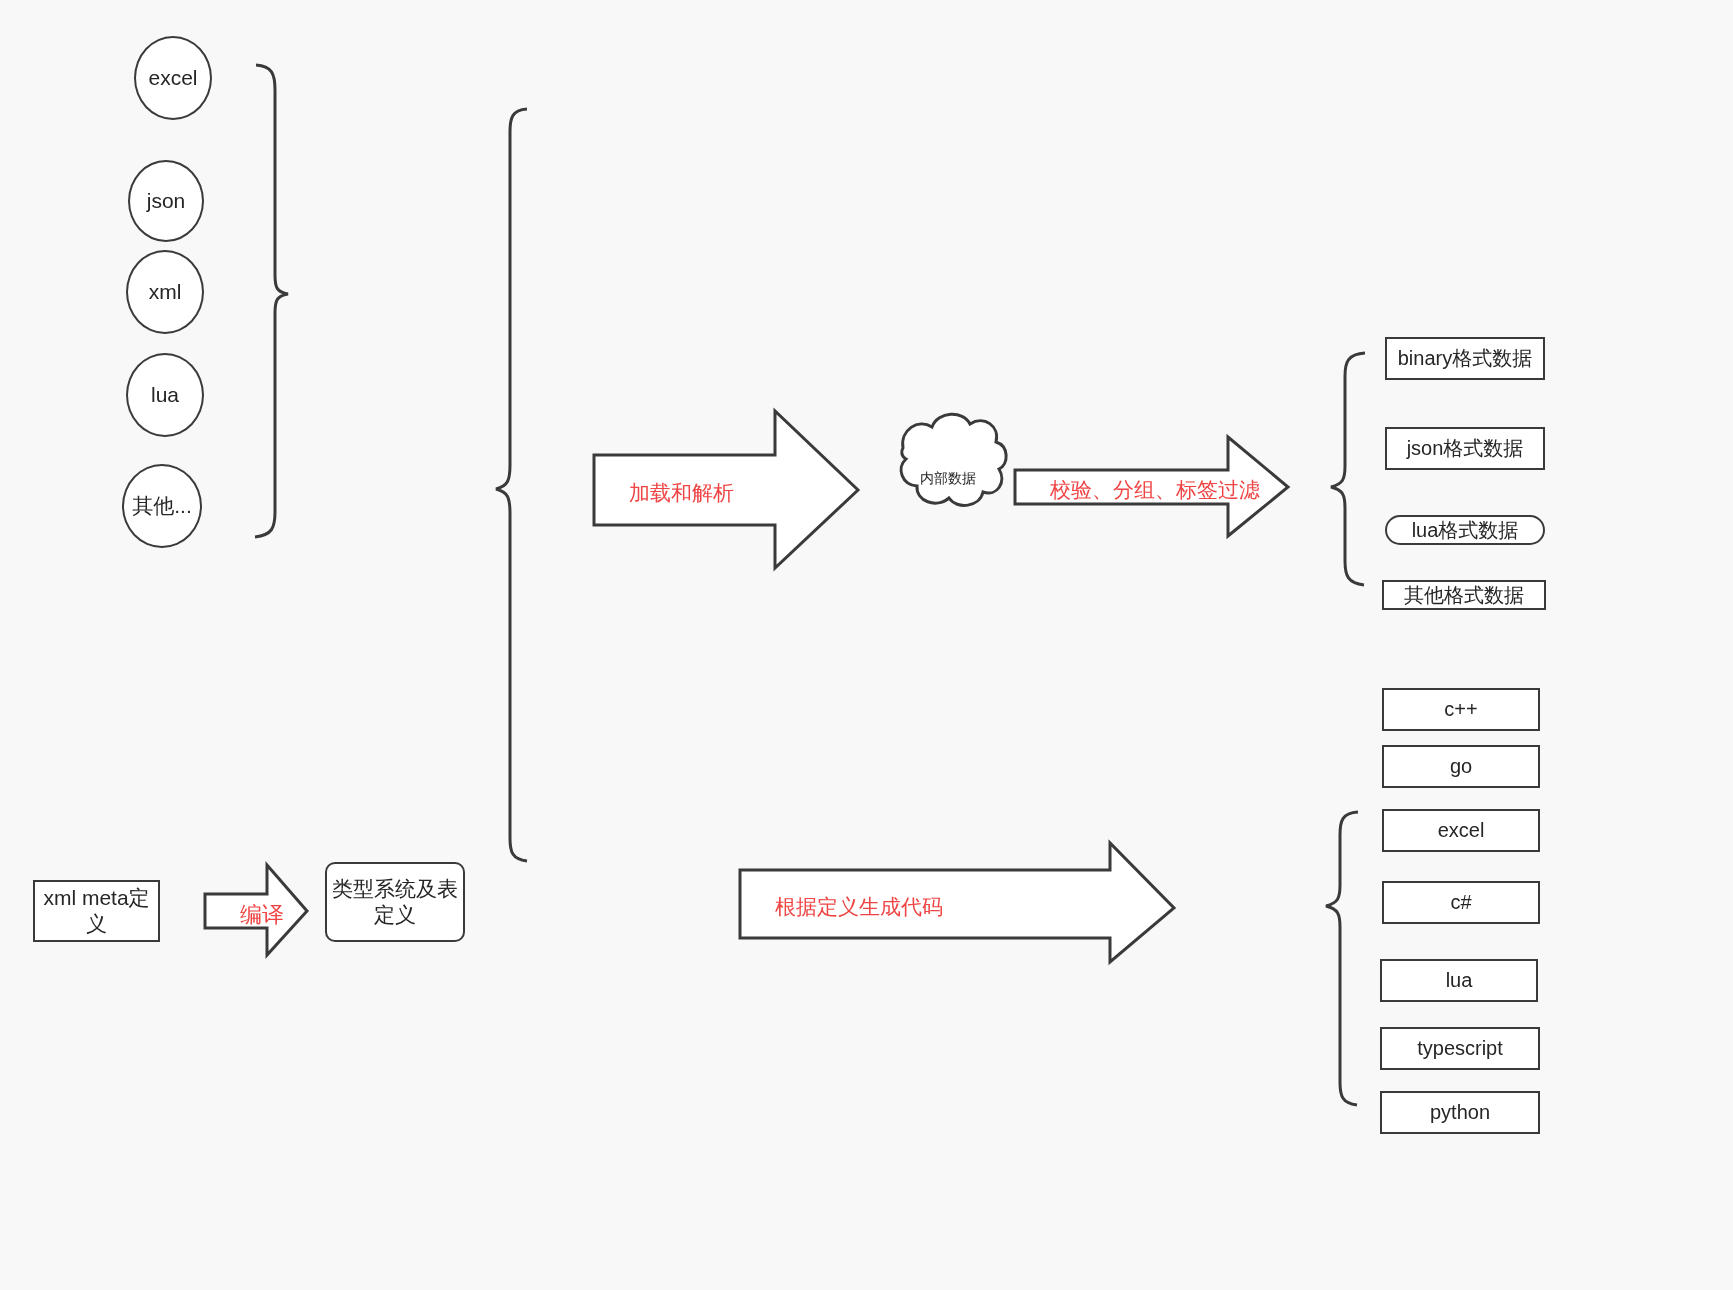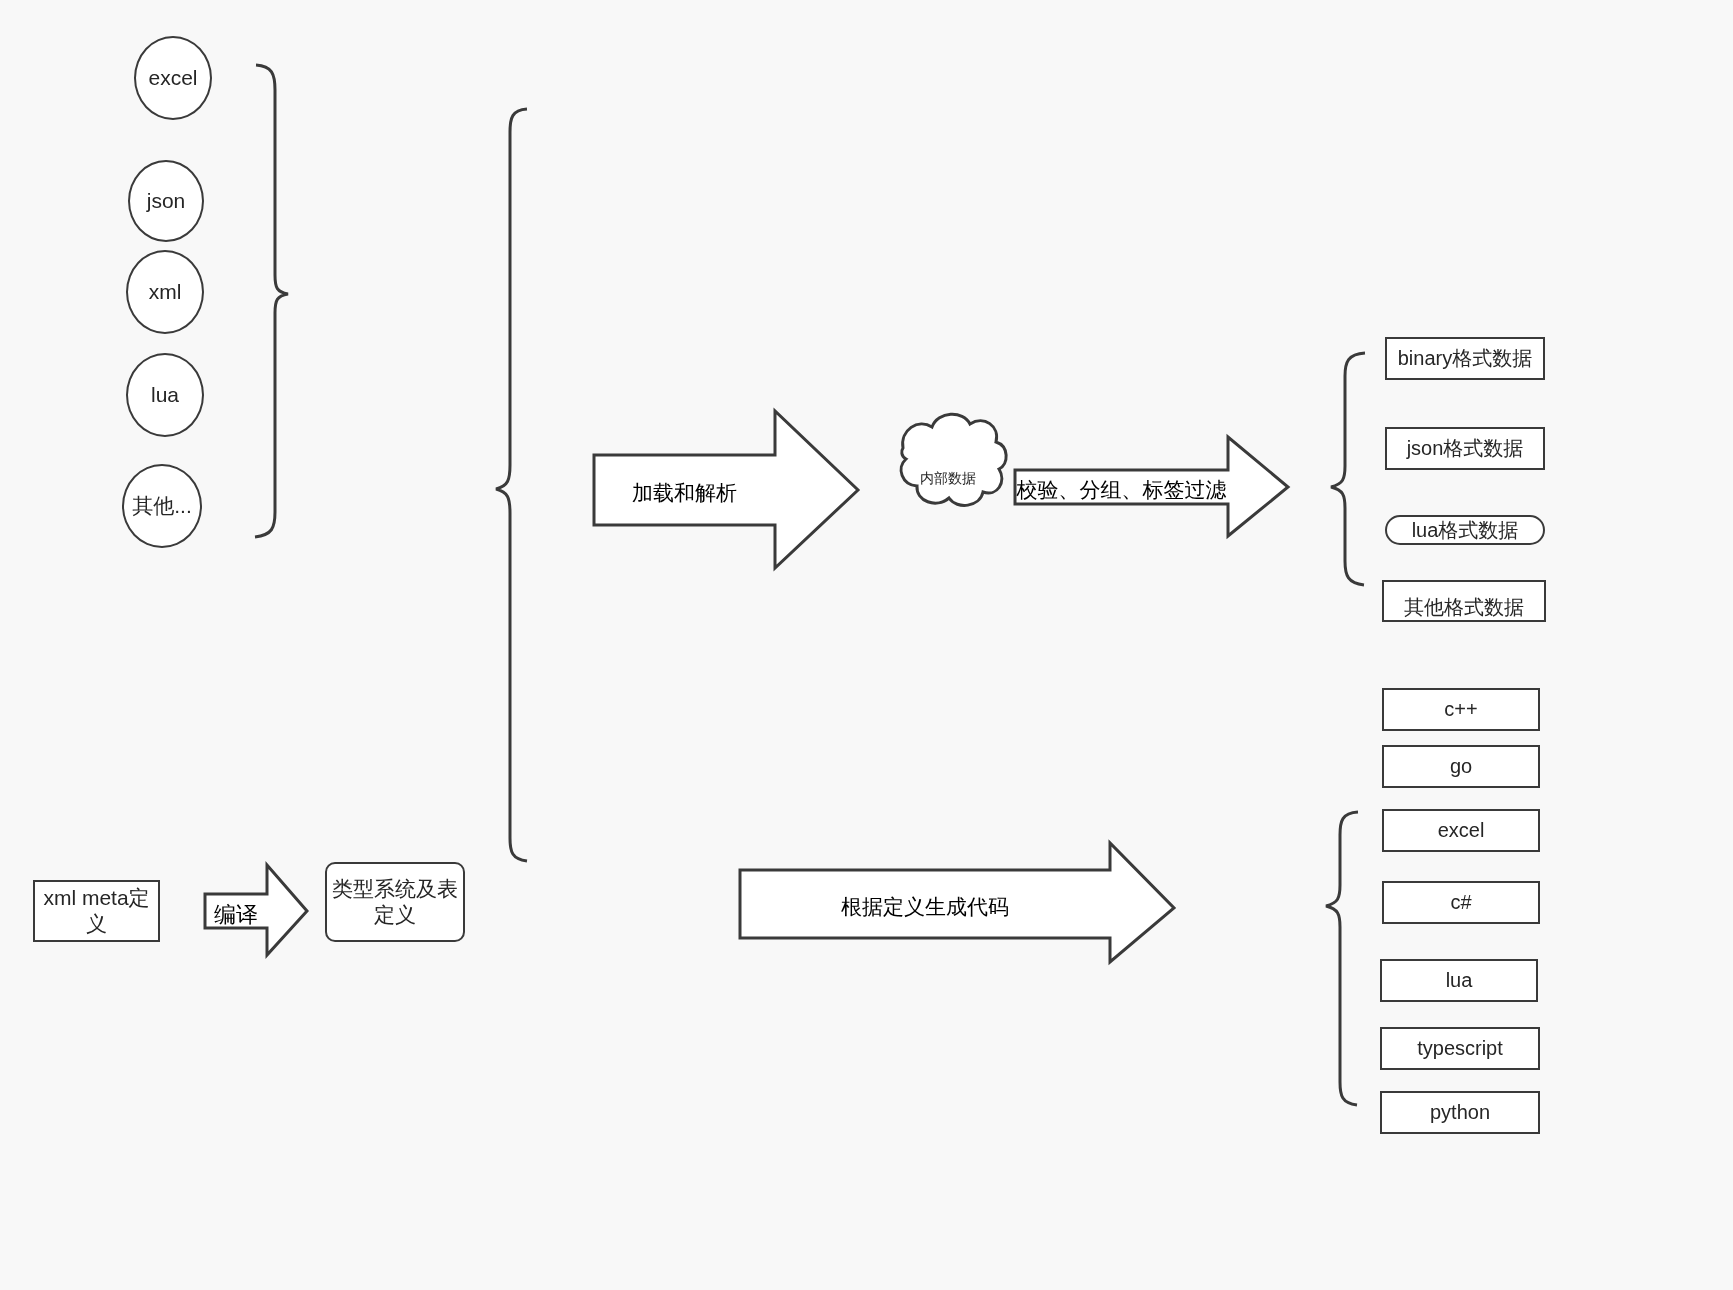--- a/index.html
+++ b/index.html
@@ -52,23 +52,24 @@
   .svg-layer {
     position: absolute;
     left: 0; top: 0;
     width: 1733px;
     height: 1290px;
     pointer-events: none;
   }
   .arrow-label {
     position: absolute;
     font-size: 21px;
-    color: #000000;
-    text-align: center;
+    color: #ef4444;
+    text-align: left;
     white-space: nowrap;
+    margin-left: 35px;
   }
   .cloud-label {
     position: absolute;
     font-size: 14px;
     color: #262626;
     text-align: center;
     white-space: nowrap;
   }
 </style>
 </head>
@@ -131,21 +132,21 @@
 
   <div class="node small-rect" style="left:1373px; top:337px; width:160px; height:43px;">
     <span>binary格式数据</span>
   </div>
   <div class="node small-rect" style="left:1373px; top:427px; width:160px; height:43px;">
     <span>json格式数据</span>
   </div>
   <div class="node small-rect" style="left:1373px; top:515px; width:160px; height:30px;border-radius:18px;">
     <span>lua格式数据</span>
   </div>
-  <div class="node small-rect" style="left:1370px; top:580px; width:164px; height:42px;align-items:flex-end;">
+  <div class="node small-rect" style="left:1370px; top:580px; width:164px; height:30px;">
     <span>其他格式数据</span>
   </div>
 
   <div class="node rect" style="left:33px; top:880px; width:127px; height:62px;">
     <span>xml meta定义</span>
   </div>
 
   <svg class="svg-layer" style="pointer-events:none;" viewBox="0 0 1733 1290">
     <path fill="#ffffff" stroke="#3a3a3a" stroke-width="3" d="M 205 894 L 267 894 L 267 865 L 307 911 L 267 955 L 267 928 L 205 928 Z"></path>
   </svg>

